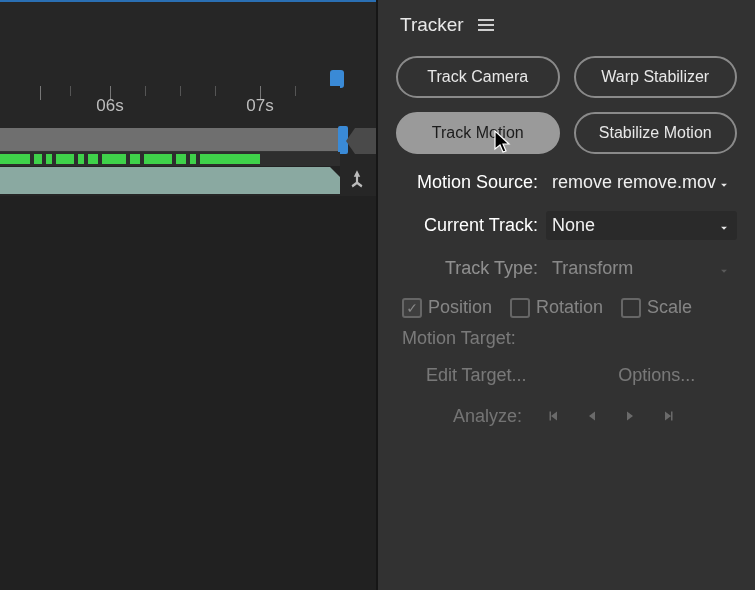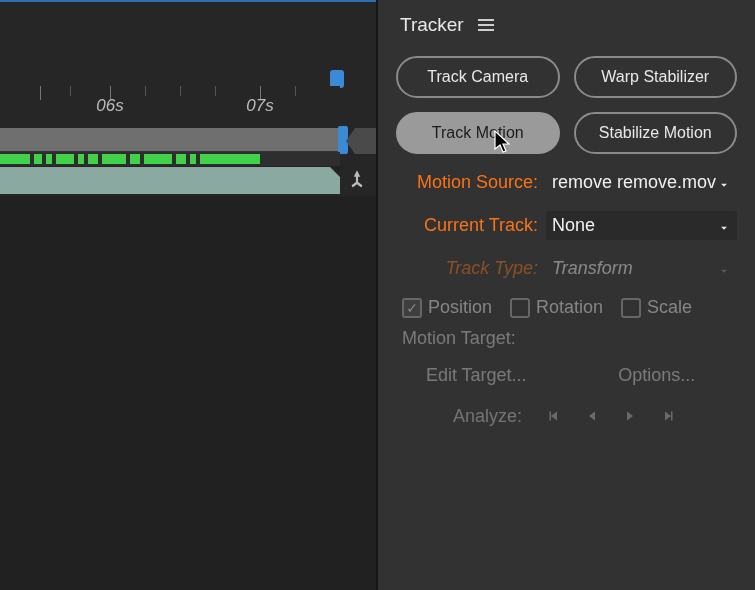--- a/index.html
+++ b/index.html
@@ -12,21 +12,20 @@
     background: #1e1e1e;
   }
 
   
   .timeline-pane {
     width: 376px;
     height: 100%;
     background: #262626;
     position: relative;
     overflow: hidden;
-    font-style: italic;
   }
   .top-blue-bar {
     position: absolute;
     top: 0; left: 0;
     height: 2px; width: 100%;
     background: #2a6fb3;
   }
   .playhead {
     position: absolute;
     top: 70px;
@@ -180,25 +179,25 @@
     color: #1c1c1c;
     border-color: #9a9a9a;
   }
 
   .field-row {
     display: flex;
     align-items: center;
     margin: 14px 0;
     font-size: 18px;
   }
-  .field-row.dim { opacity: 0.45; font-style: italic; }
+  .field-row.dim { opacity: 0.45; }
   .field-label {
     width: 150px;
     text-align: right;
-    color: #f97316;
+    color: #ffffff;
     padding-right: 8px;
   }
   .field-value {
     flex: 1;
     display: flex;
     align-items: center;
     justify-content: space-between;
     color: #f0f0f0;
     font-weight: 500;
     padding: 4px 6px;

